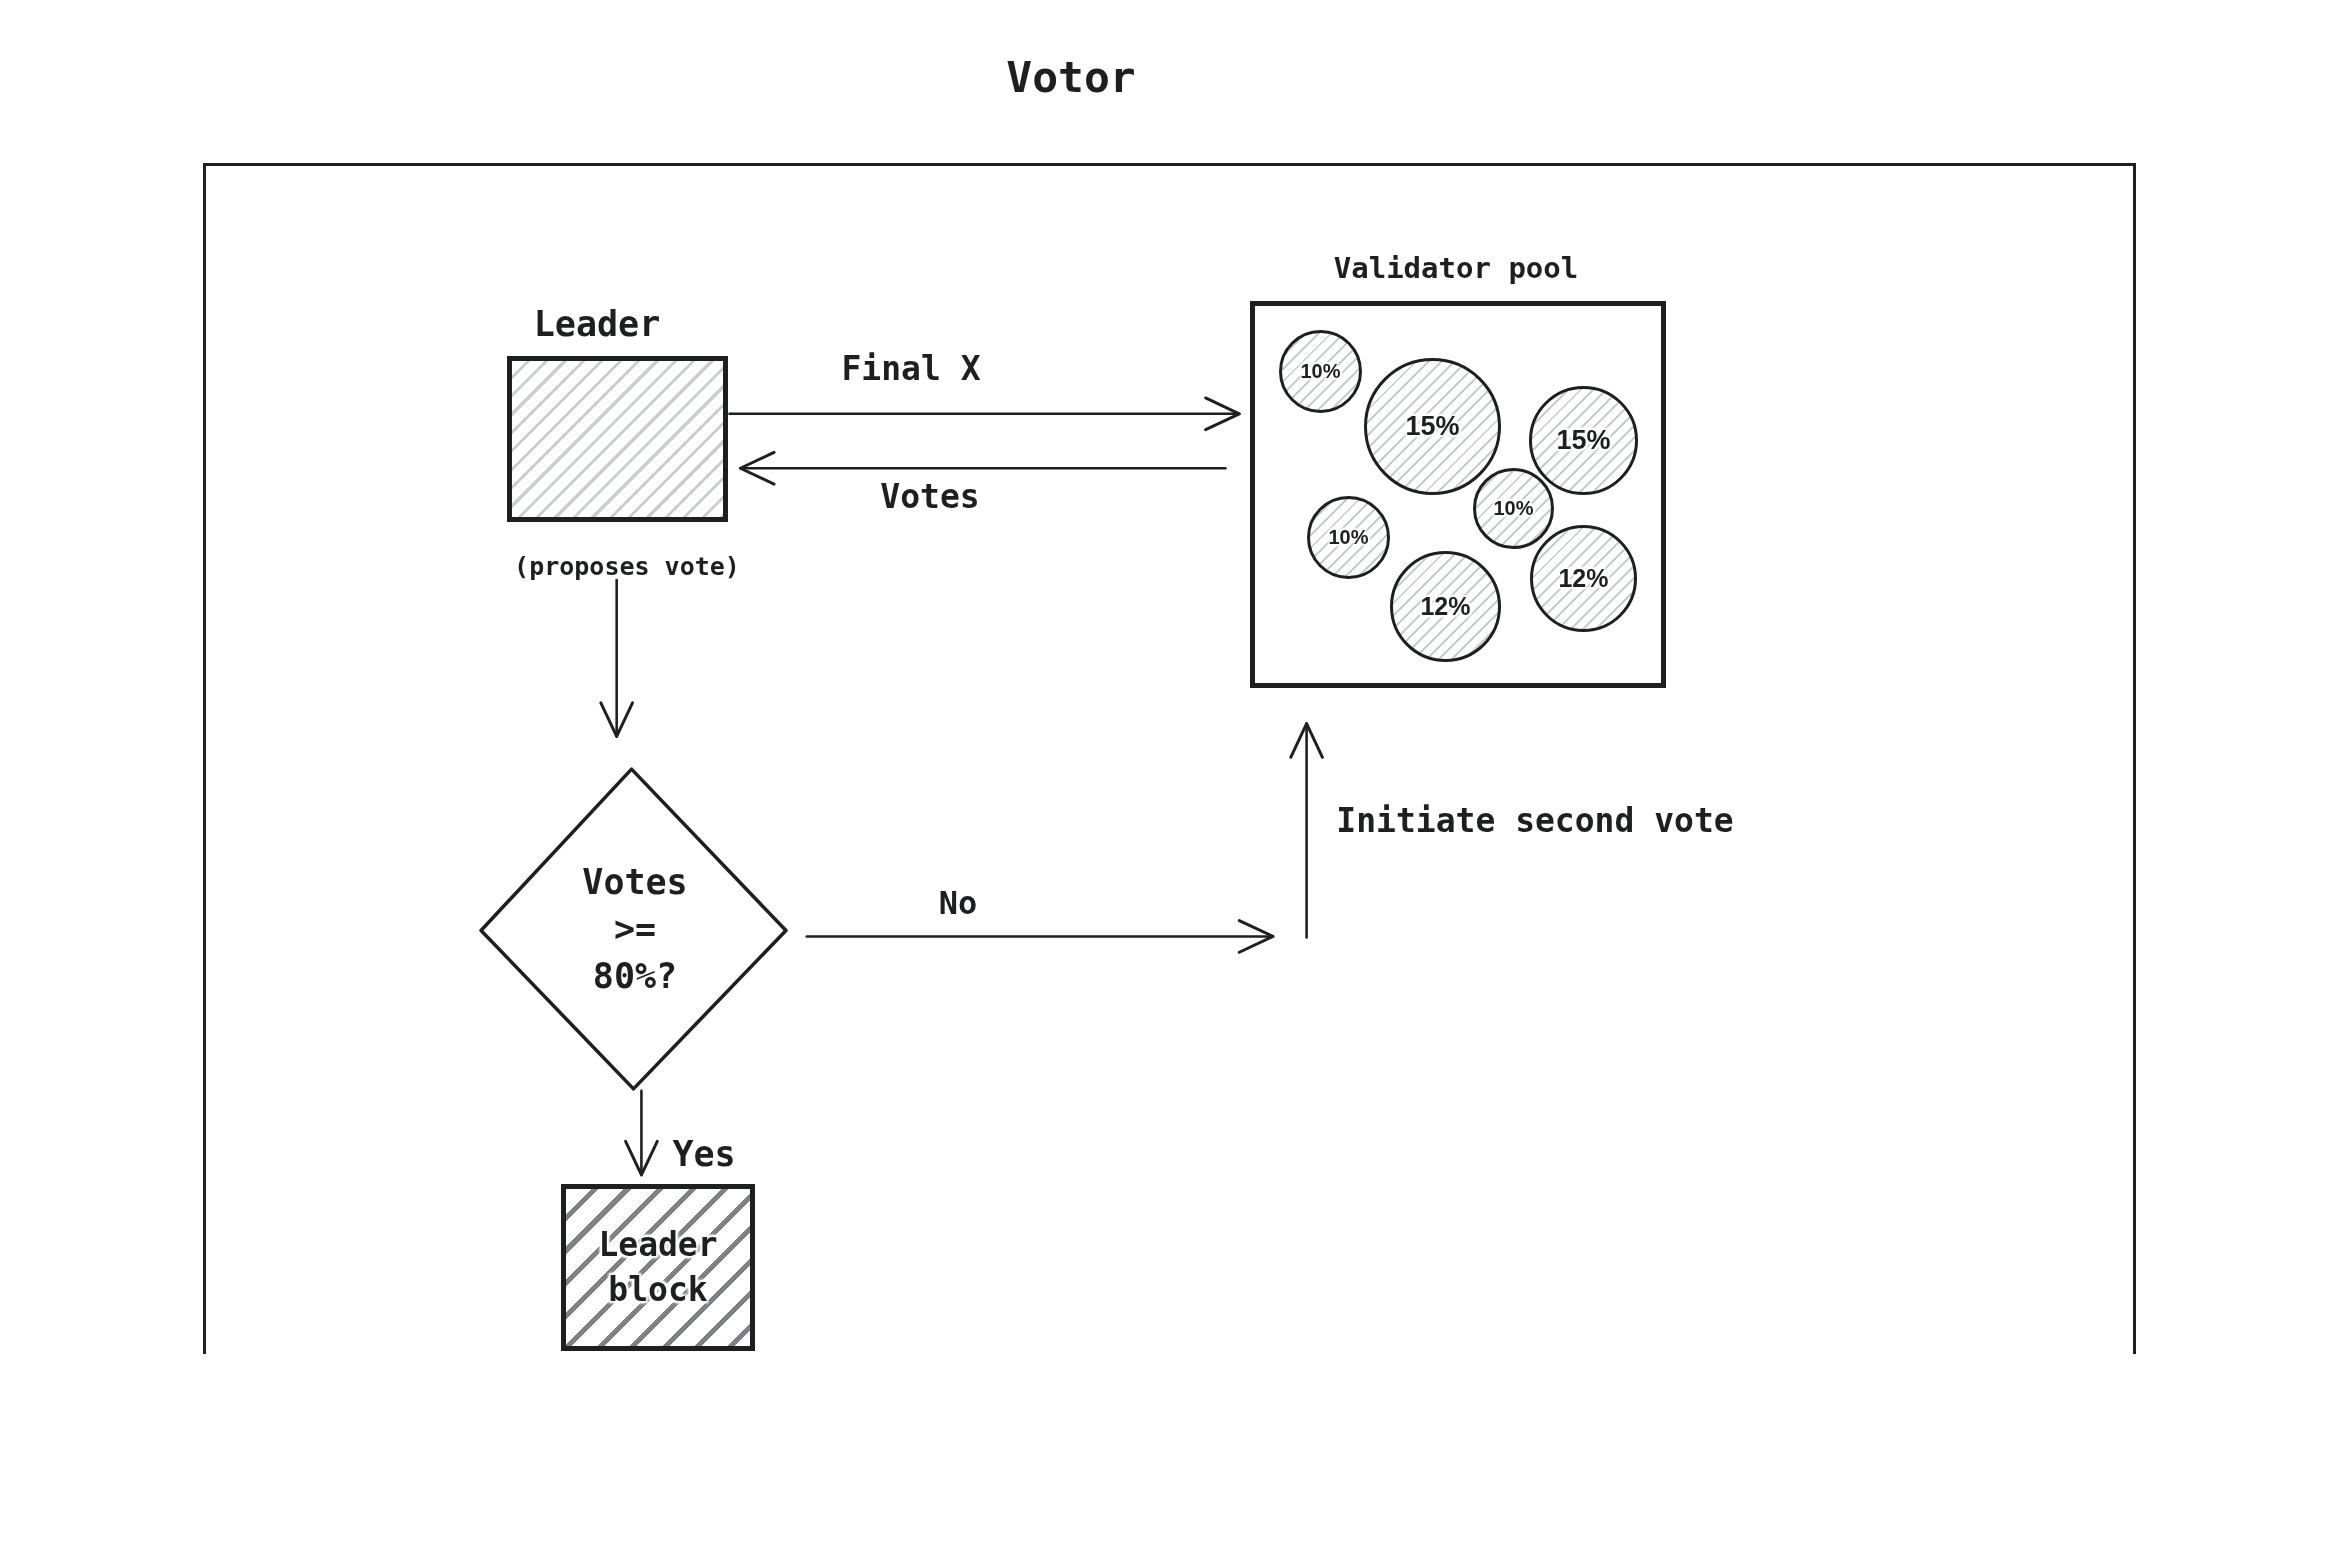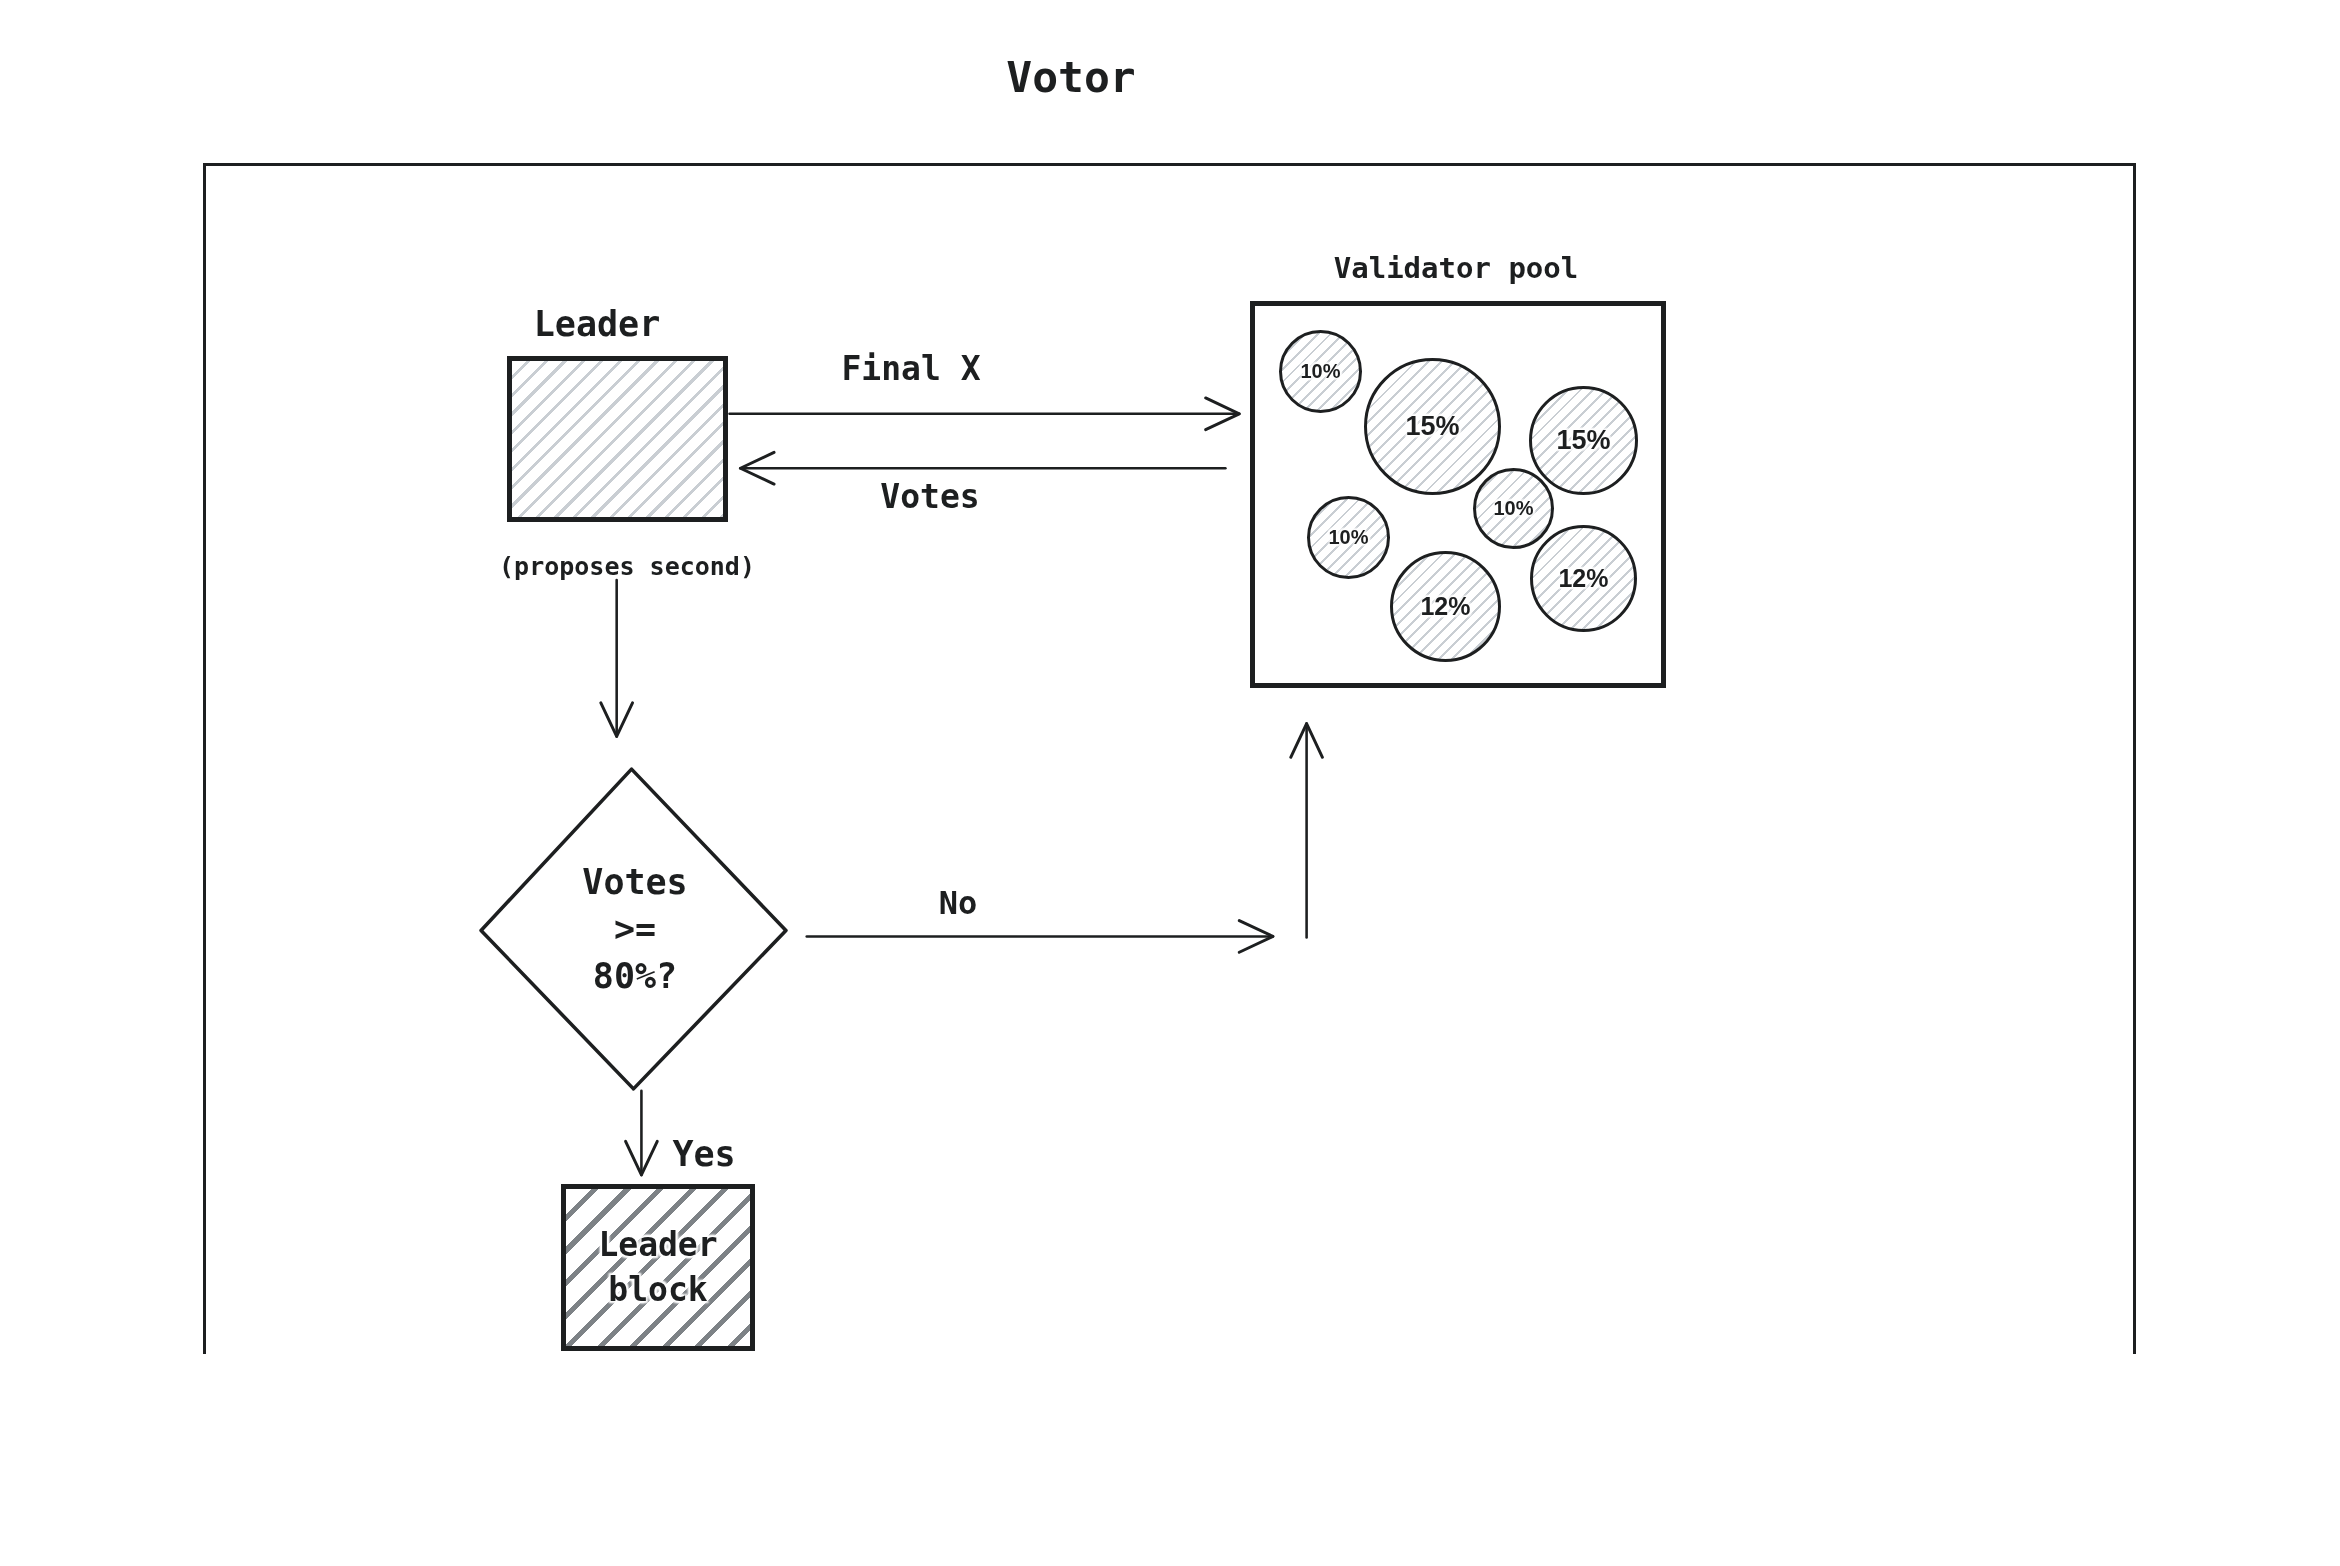--- a/index.html
+++ b/index.html
@@ -61,21 +61,21 @@
     <line class="conn" x1="1238" y1="473" x2="748" y2="473" marker-end="url(#openArrow)"></line>
     <line class="conn" x1="623" y1="586" x2="623" y2="744" marker-end="url(#openArrow)"></line>
     <line class="conn" x1="815" y1="946" x2="1286" y2="946" marker-end="url(#openArrow)"></line>
     <line class="conn" x1="1320" y1="947" x2="1320" y2="731" marker-end="url(#openArrow)"></line>
     <line class="conn" x1="648" y1="1102" x2="648" y2="1187" marker-end="url(#openArrow)"></line>
     <polygon class="diamond" points="638,777 794,940 640,1100 486,940"></polygon>
   </svg>
 
   <div class="label" style="left:597px;top:324px;font-size:35px;">Leader</div>
   <div class="box hatch-light" style="left:507px;top:356px;width:221px;height:166px;"></div>
-  <div class="label" style="left:627px;top:566px;font-size:25px;">(proposes second)</div>
+  <div class="label" style="left:627px;top:566px;font-size:25px;">(proposes vote)</div>
 
   <div class="label" style="left:911px;top:368px;font-size:33px;">Final X</div>
   <div class="label" style="left:930px;top:496px;font-size:33px;">Votes</div>
 
   <div class="label" style="left:1456px;top:268px;font-size:29px;">Validator pool</div>
   <div class="box" style="left:1250px;top:301px;width:416px;height:387px;"></div>
 
   <div class="validator" style="left:1279px;top:330px;width:83px;height:83px;">
     <span class="stake" style="font-size:20px;">10%</span>
   </div>
@@ -98,20 +98,21 @@
     <span class="stake" style="font-size:25px;">12%</span>
   </div>
 
   <div class="label multiline" style="left:635px;top:929px;font-size:35px;line-height:47px;">
     <span>Votes</span>
     <span>&gt;=</span>
     <span>80%?</span>
   </div>
 
   <div class="label" style="left:958px;top:903px;font-size:32px;">No</div>
+  <div class="label" style="left:1535px;top:820px;font-size:33px;">Initiate second vote</div>
   <div class="label" style="left:704px;top:1154px;font-size:35px;">Yes</div>
 
   <div class="box hatch-dark" style="left:561px;top:1184px;width:194px;height:167px;"></div>
   <div class="label multiline halo" style="left:658px;top:1267px;font-size:33px;line-height:45px;">
     <span>Leader</span>
     <span>block</span>
   </div>
 
 </div>
 

